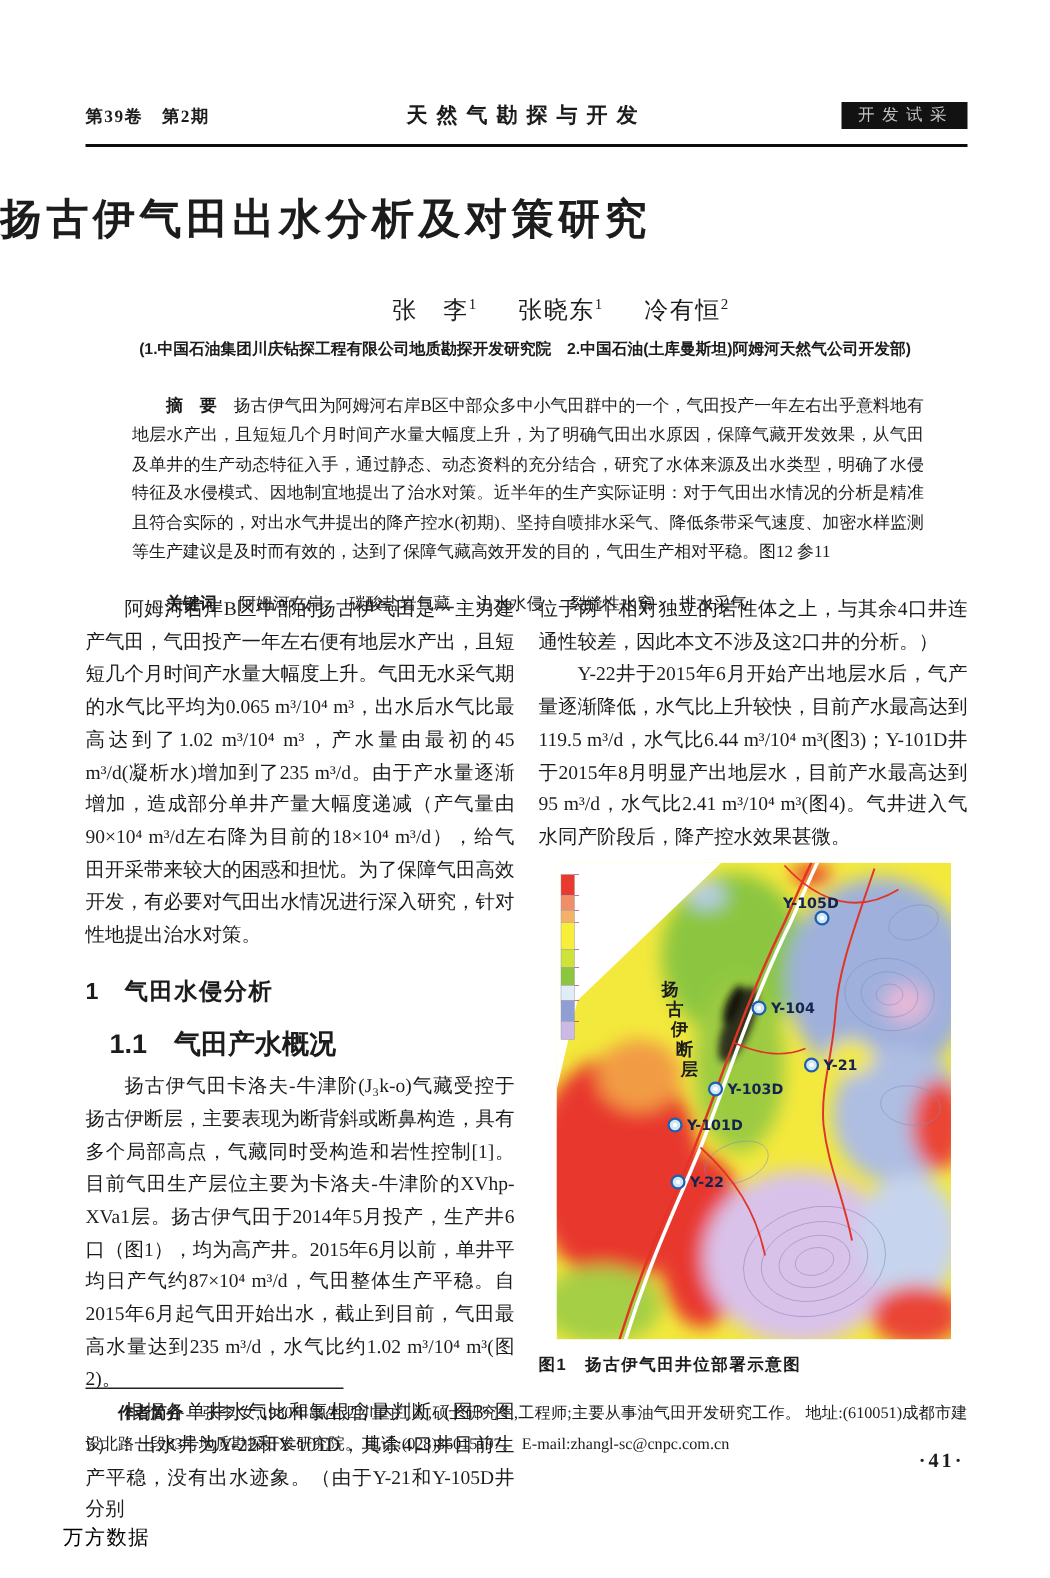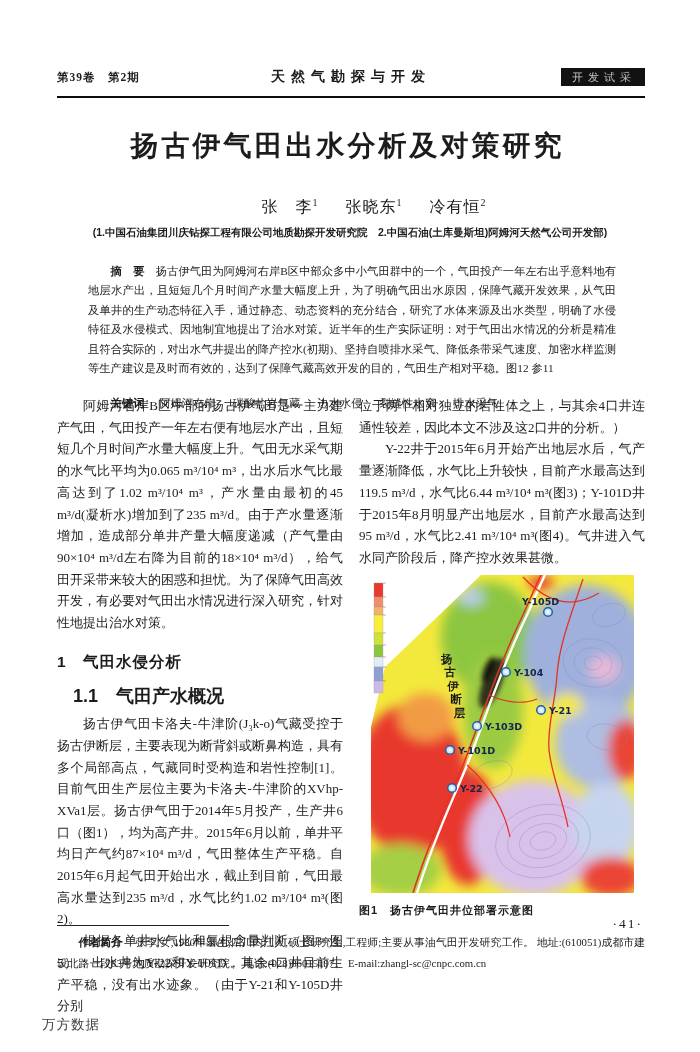--- a/index.html
+++ b/index.html
@@ -10,21 +10,21 @@
   
   .header{position:absolute;left:57px;right:55px;top:64px;height:26px;
           display:flex;align-items:center;justify-content:space-between;}
   .issue{font-size:11.5px;font-weight:bold;letter-spacing:1px;}
   .journal{font-size:14px;font-weight:bold;letter-spacing:6px;position:absolute;
            left:50%;transform:translateX(-50%);}
   .badge{background:#121212;color:#c3c3c3;font-size:11px;letter-spacing:5px;
          padding:4px 9px 3px 11px;line-height:1;}
   .rule{position:absolute;left:57px;right:55px;top:96px;height:2px;background:#0c0c0c;}
   
-  .title{position:absolute;left:0;right:5px;top:127px;text-align:center;
+  .title{position:absolute;left:0;right:5px;top:127px;
          font-size:28px;font-weight:bold;letter-spacing:3px;}
   .authors{position:absolute;left:0;right:0;top:197px;text-align:center;
            font-size:16px;letter-spacing:1px;margin-left:48px;}
   .author{margin:0 11px;}
   .author sup{font-size:10px;}
   .affiliation{position:absolute;left:0;right:0;top:226px;text-align:center;
                font-size:10.5px;font-weight:bold;}
   
   .abstract{position:absolute;left:88px;right:84px;top:262px;font-size:11.3px;
             line-height:19.4px;text-align:justify;text-justify:inter-ideograph;}
@@ -47,23 +47,23 @@
   .map-wrap svg{display:block;}
   .fig-caption{text-align:left;font-size:11px;font-weight:bold;margin-top:7px;
                letter-spacing:1px;}
   .well-label{font:bold 9.5px "DejaVu Sans","Liberation Sans",sans-serif;fill:#15234f;}
   .fault-text{font:bold 11.5px "DejaVu Sans","Liberation Sans",sans-serif;fill:#1b1b1b;}
   
   .footnote-rule{position:absolute;left:57px;top:925px;width:172px;height:1px;background:#222;}
   .bio{position:absolute;left:57px;right:55px;top:932px;font-size:10.8px;
        line-height:20.5px;text-align:justify;text-indent:2em;}
   .bio-label{font-weight:bold;margin-right:1.2em;}
-  .pageno{position:absolute;right:57px;top:916px;font-size:13.5px;font-weight:normal;
+  .pageno{position:absolute;right:57px;top:966px;font-size:13.5px;font-weight:bold;
           letter-spacing:2px;}
-  .watermark{position:absolute;left:42px;top:1016px;font-size:13.5px;color:#404040;
+  .watermark{position:absolute;left:42px;top:1016px;font-size:13.5px;color:#000000;
              letter-spacing:1px;}
 </style>
 </head>
 <body>
 
 <div class="page">
 
   <div class="header">
     <span class="issue">第39卷　第2期</span>
     <span class="journal hei">天然气勘探与开发</span>

